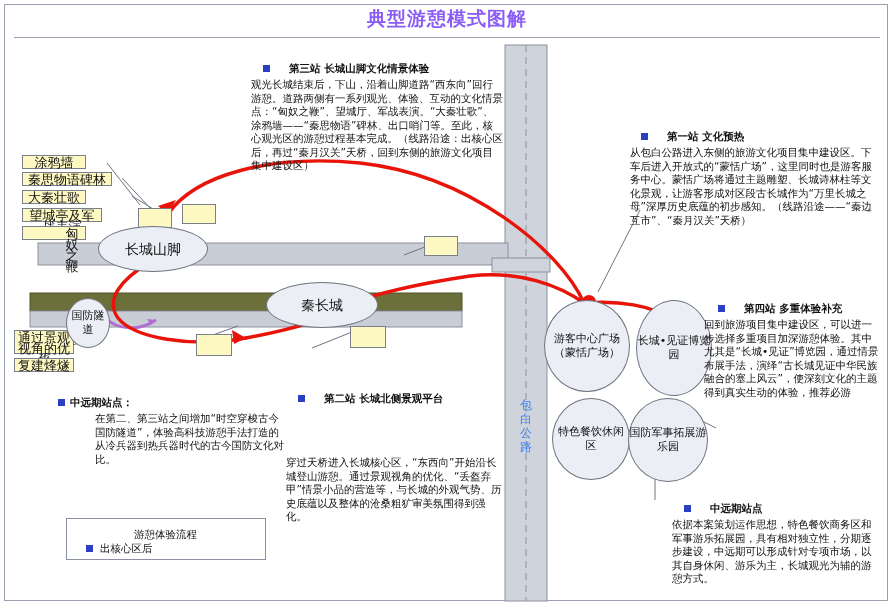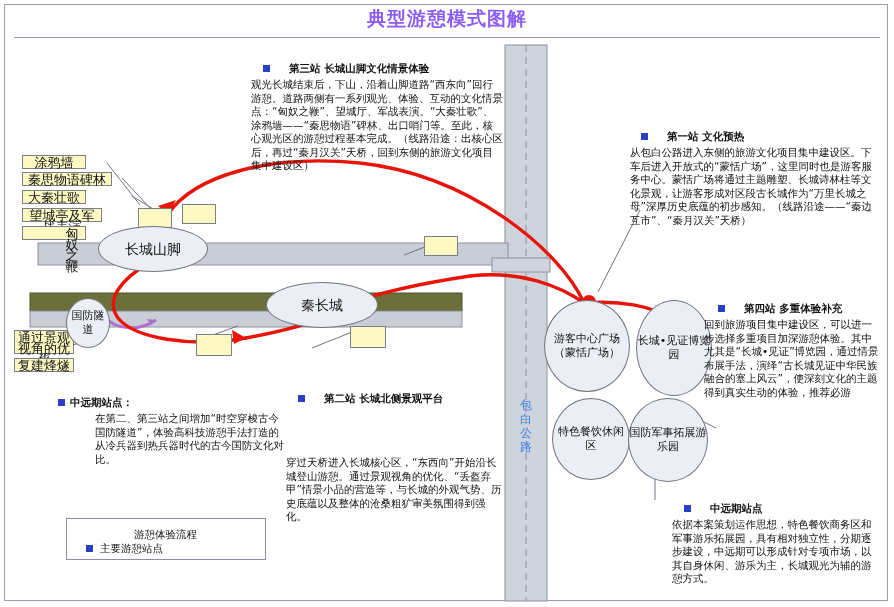--- a/index.html
+++ b/index.html
@@ -169,13 +169,13 @@
 <div class="txt head" style="left:70px;top:396px;width:140px;">中远期站点：</div>
 <div class="txt" style="left:58px;top:412px;width:190px;margin-left:37px;">在第二、第三站之间增加“时空穿梭古今国防隧道”，体验高科技游憩手法打造的从冷兵器到热兵器时代的古今国防文化对比。</div>
 
 <div class="bullet" style="left:684px;top:505px;"></div>
 <div class="txt head" style="left:710px;top:502px;width:140px;">中远期站点</div>
 <div class="txt" style="left:672px;top:518px;width:208px;">依据本案策划运作思想，特色餐饮商务区和军事游乐拓展园，具有相对独立性，分期逐步建设，中远期可以形成针对专项市场，以其自身休闲、游乐为主，长城观光为辅的游憩方式。</div>
 
 <div class="legendbox" style="left:66px;top:518px;width:200px;height:42px;"></div>
 <div class="legend-label" style="left:134px;top:528px;">游憩体验流程</div>
 <div class="bullet" style="left:86px;top:545px;"></div>
-<div class="legend-label" style="left:100px;top:542px;">主要游憩站点</div>
+<div class="legend-label" style="left:100px;top:542px;">出核心区后</div>
 
 </body></html>

